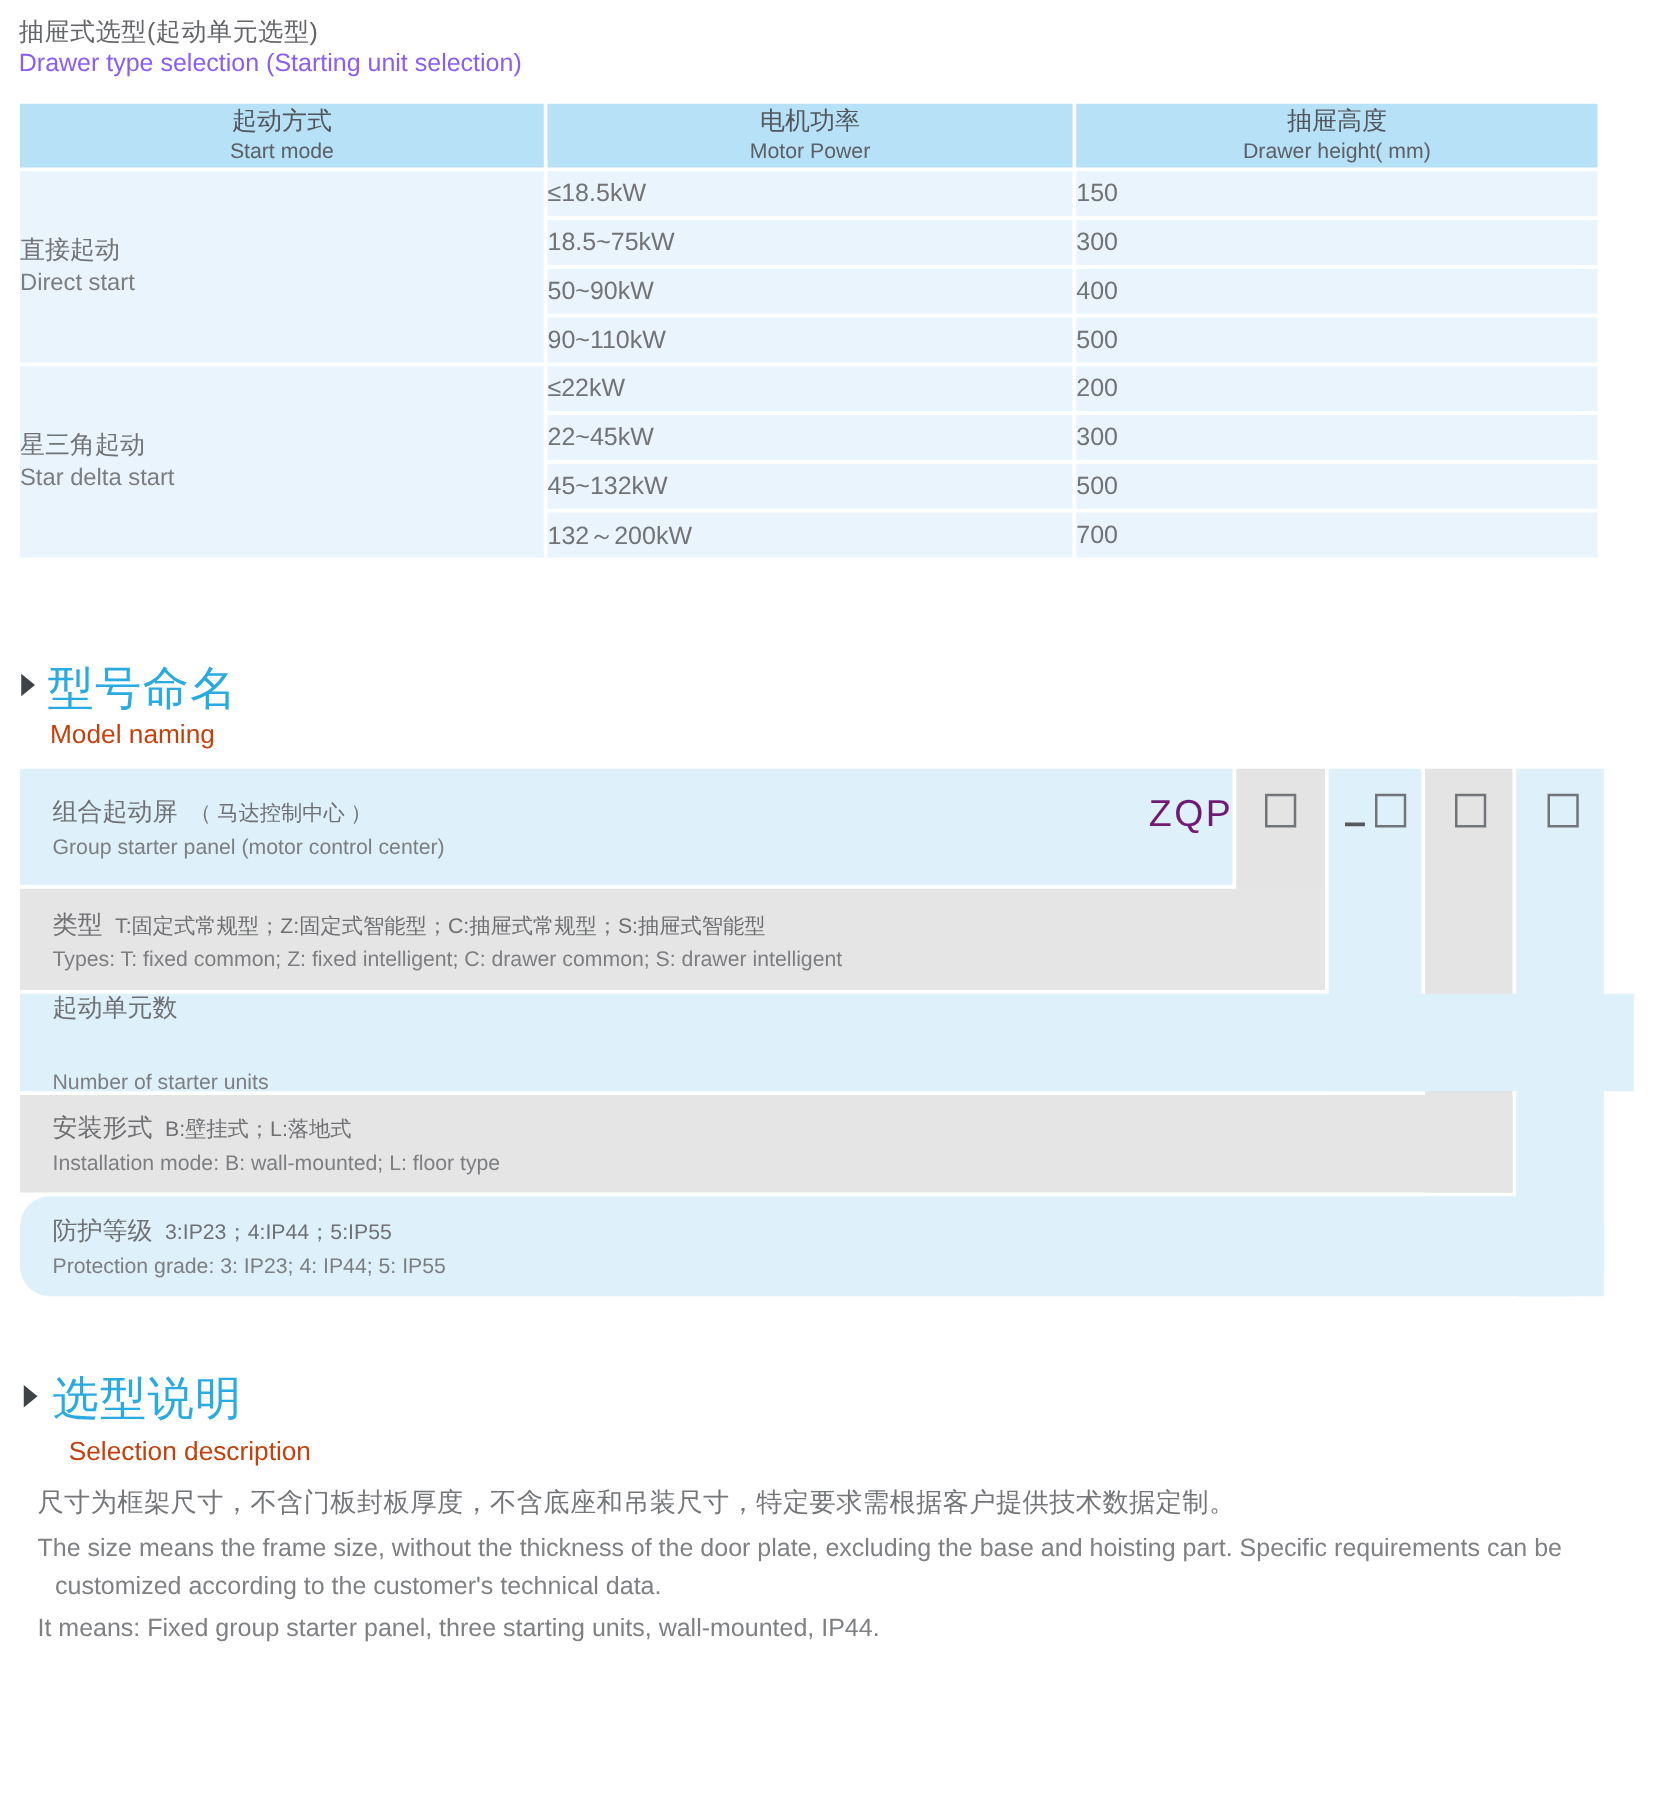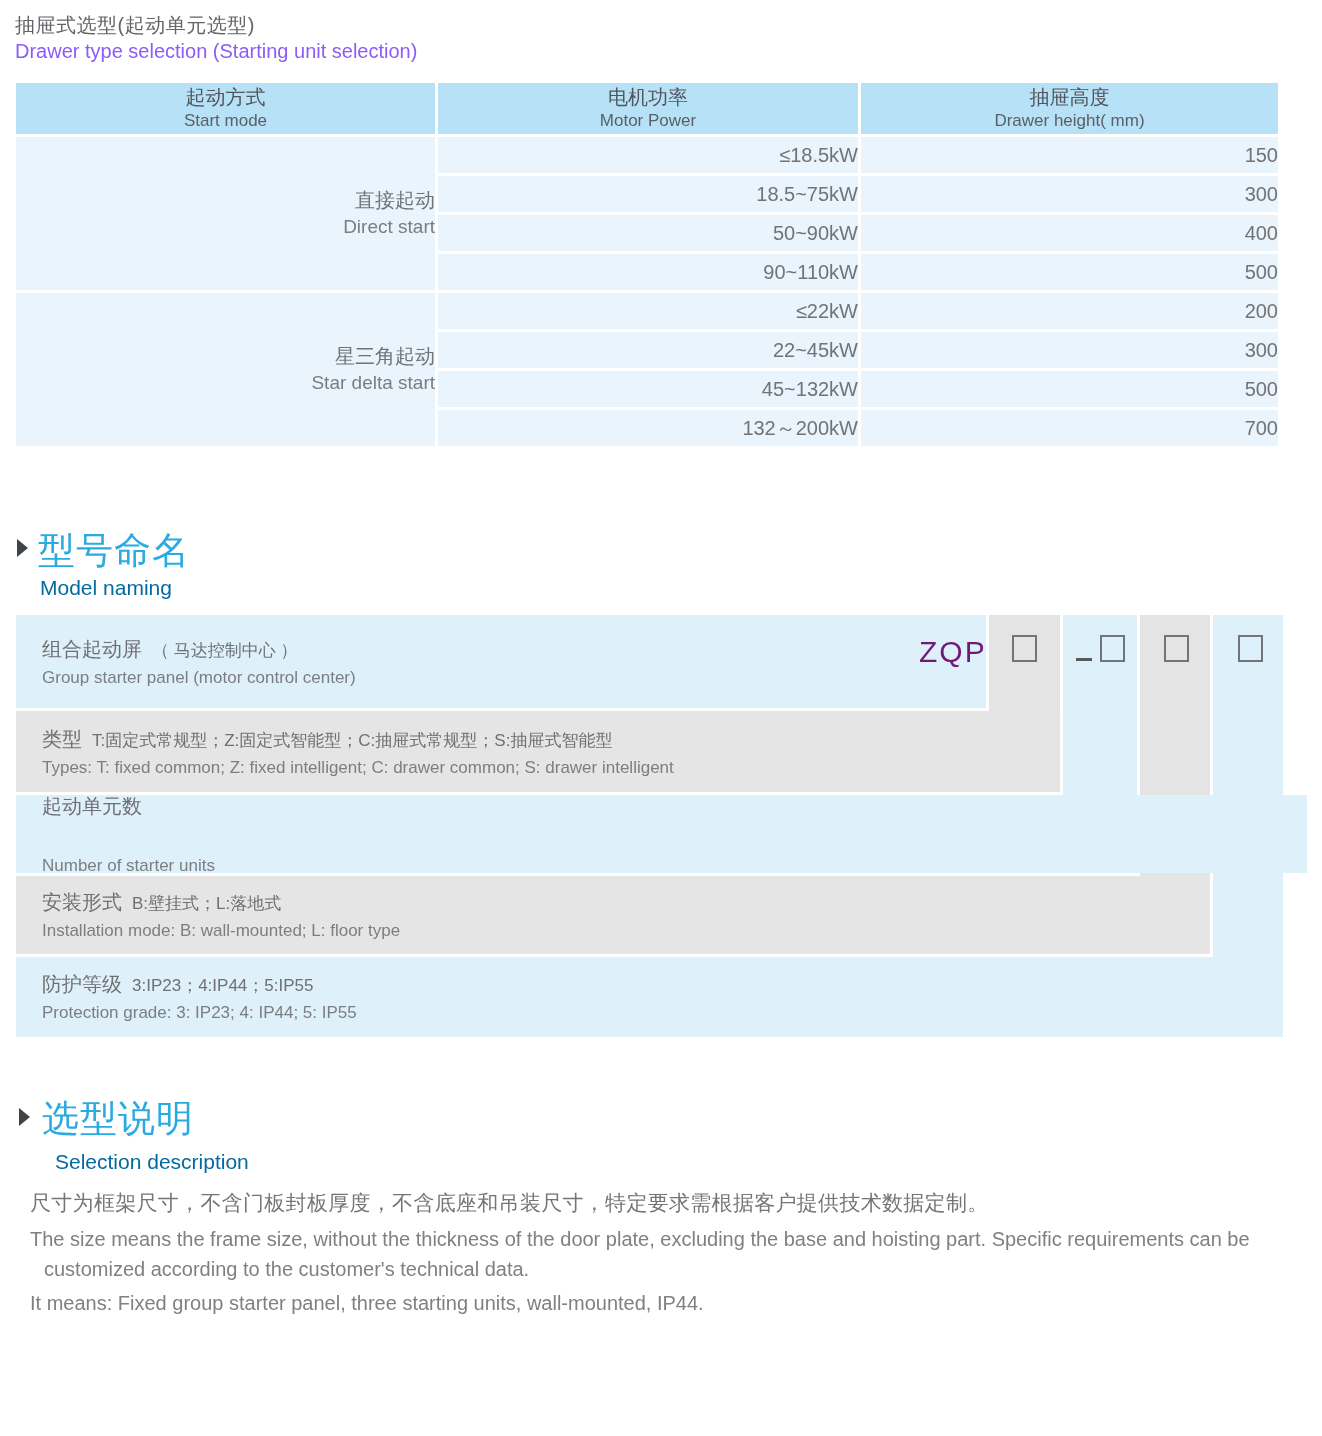--- a/index.html
+++ b/index.html
@@ -33,39 +33,39 @@
   .sel-table col.c3 { width:417px; }
   .sel-table th {
     background:#b7e1f7; height:51px;
     text-align:center; vertical-align:middle; font-weight:normal;
   }
   .sel-table th .zh { font-size:20px; color:#51565c; line-height:1.25; }
   .sel-table th .en { font-size:17px; color:#5b6artif{}  }
   .sel-table th .en { font-size:17px; color:#5b6066; line-height:1.25; }
   .sel-table td {
     background:#e9f4fc; height:36px;
-    text-align:right; vertical-align:middle;
+    text-align:left; vertical-align:middle;
     font-size:20px; color:#717376; font-weight:300;
   }
   .sel-table td.mode .zh { font-size:20px; color:#717376; line-height:1.35; }
   .sel-table td.mode .en { font-size:19px; color:#7b7d80; line-height:1.35; }
 
   
   .bullet {
     position:absolute; width:0; height:0;
     border-left:11px solid #3e4347;
     border-top:9px solid transparent;
     border-bottom:9px solid transparent;
   }
   .sec1-bullet { left:17px; top:539px; }
   .sec2-bullet { left:19px; top:1108px; }
   .sec-h-zh { position:absolute; font-size:37px; color:#29abe2; letter-spacing:1px; }
   .sec1-h-zh { left:38px; top:526px; }
   .sec2-h-zh { left:42px; top:1094px; }
-  .sec-h-en { position:absolute; font-size:21px; color:#0369a1; }
+  .sec-h-en { position:absolute; font-size:21px; color:#c2410c; }
   .sec1-h-en { left:40px; top:576px; }
   .sec2-h-en { left:55px; top:1150px; }
 
   
   .naming { position:absolute; left:16px; top:615px; width:1267px; height:422px; }
   .strip { position:absolute; top:0; }
   .strip.blue { background:#def0fa; }
   .strip.gray { background:#e5e4e4; }
   .s1 { left:973px;  width:71px; height:177px; }
   .s2 { left:1047px; width:74px; height:258px; }
@@ -76,21 +76,21 @@
     position:absolute; left:0;
     display:flex; flex-direction:column; justify-content:center;
     padding-left:26px; gap:5px;
   }
   .band.blue { background:#def0fa; }
   .band.gray { background:#e5e5e5; }
   .r1 { top:0;     width:970px;  height:93px; }
   .r2 { top:96px;  width:1044px; height:81px; }
   .r3 { top:180px; width:1291px; height:78px;gap:36px; }
   .r4 { top:261px; width:1194px; height:78px; }
-  .r5 { top:342px; width:1267px; height:80px; }
+  .r5 { top:342px; width:1267px; height:80px;border-radius:24px; }
 
   .band .zh   { font-size:20px; color:#6f7073; }
   .band .note { font-size:17px; color:#6f7073; margin-left:10px; }
   .band .en   { font-size:17px; color:#7c7e81; }
 
   .model-code {
     position:absolute; left:903px; top:20px;
     font-size:30px; color:#701a75; letter-spacing:2px;
   }
   .code-box {

